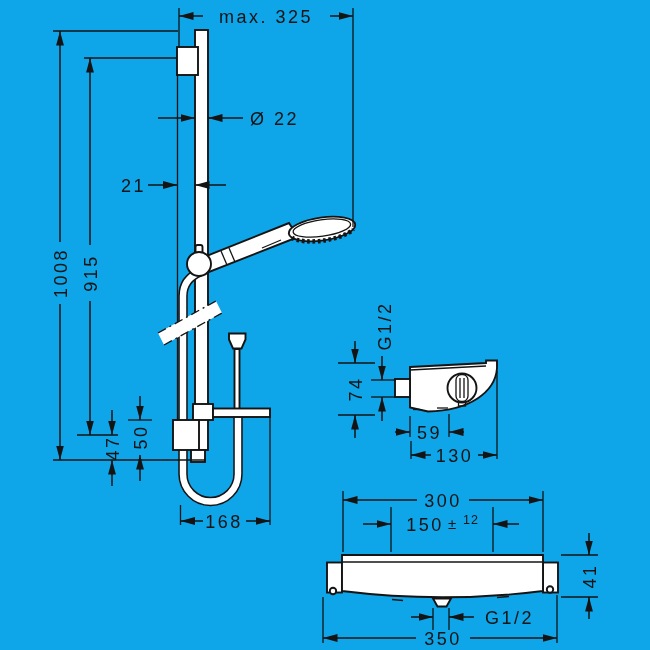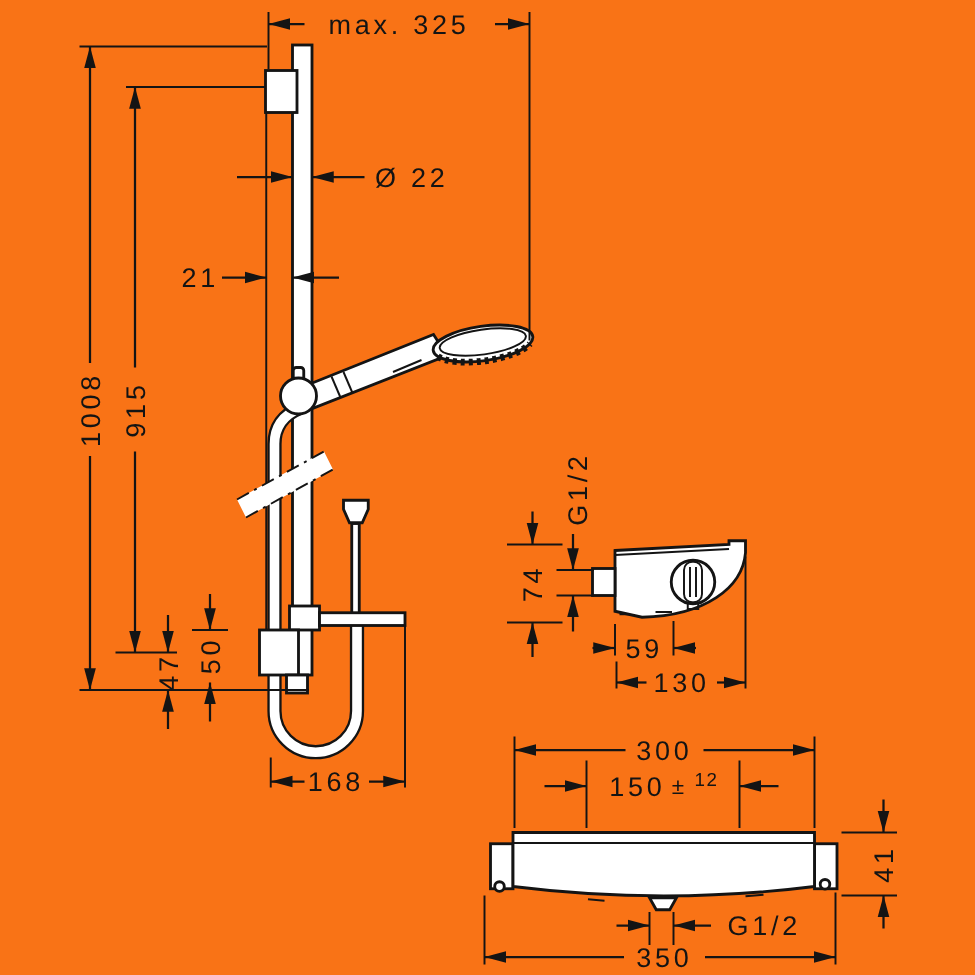--- a/index.html
+++ b/index.html
@@ -1,17 +1,17 @@
 <!DOCTYPE html>
 <html><head>
 <meta charset="utf-8">
 <style>
   html,body{margin:0;padding:0;background:#ffffff;}
   .canvas{
-    position:relative;width:650px;height:650px;background:#f97316;overflow:hidden;
+    position:relative;width:650px;height:650px;background:#0ea5e9;overflow:hidden;
     font-family:"Liberation Sans", sans-serif;
   }
   svg{display:block;}
   .obj{fill:#ffffff;stroke:#141414;stroke-width:1.9;stroke-linejoin:miter;}
   .objthin{fill:none;stroke:#141414;stroke-width:1.3;}
   .dim{stroke:#141414;stroke-width:1.5;fill:none;}
   .ext{stroke:#141414;stroke-width:1.3;fill:none;}
   .dim-text{
     font-family:"Liberation Sans", sans-serif;
     font-size:18px;letter-spacing:2.5px;fill:#141414;

